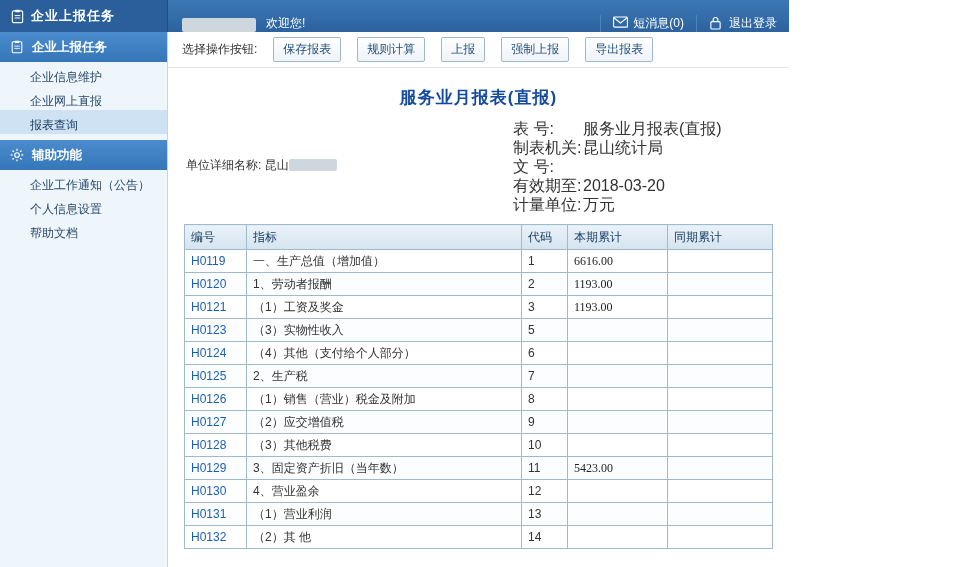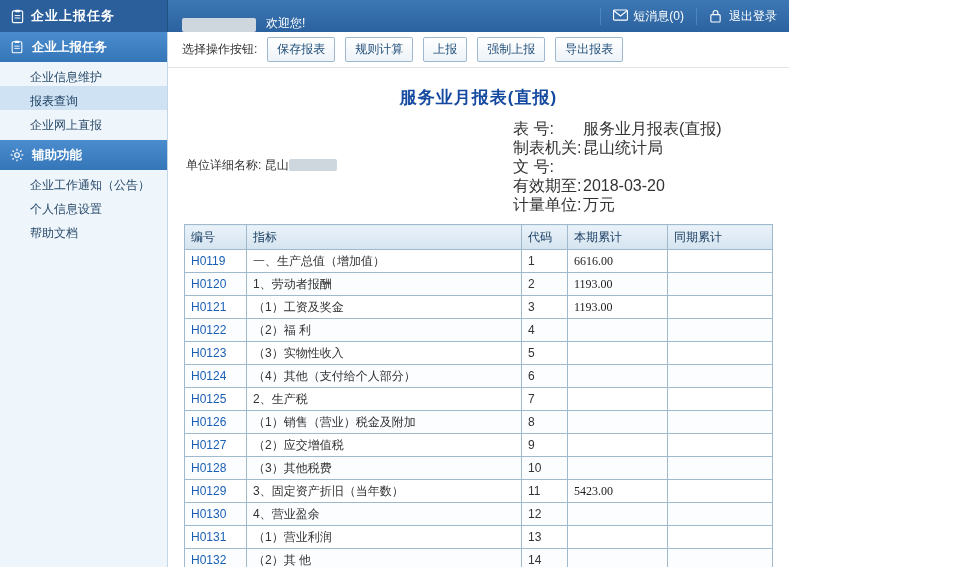--- a/index.html
+++ b/index.html
@@ -69,21 +69,21 @@
     height: 14px;
     background: #cfd7de;
     border-radius: 2px;
   }
   .welcome {
     font-size: 12px;
     color: #ffffff;
   }
   .topbar-right {
     display: flex;
-    align-items: center;
+    align-items: flex-end;
   }
   .tb-btn {
     display: flex;
     align-items: center;
     gap: 5px;
     padding: 0 12px;
     font-size: 12px;
     color: #fff;
     border-left: 1px solid #4b86bd;
     cursor: pointer;
@@ -140,21 +140,21 @@
     min-width: 0;
     background: #fff;
     display: flex;
     flex-direction: column;
     overflow: hidden;
   }
   .toolbar {
     height: 35px;
     display: flex;
     align-items: center;
-    gap: 10px;
+    gap: 16px;
     padding: 0 0 0 14px;
     border-bottom: 1px solid #e2e2e2;
     background: #fff;
     flex: 0 0 auto;
   }
   .toolbar-label {
     font-size: 12px;
     color: #333;
   }
   .tbtn {
@@ -322,25 +322,25 @@
             <line x1="5" y1="7" x2="11" y2="7" stroke="#ffffff" stroke-width="1"></line>
             <line x1="5" y1="9.6" x2="11" y2="9.6" stroke="#ffffff" stroke-width="1"></line>
           </svg>
         </span>
         <span>企业上报任务</span>
       </div>
 
       <div class="menu-item">
         <span>企业信息维护</span>
       </div>
+      <div class="menu-item">
+        <span>企业网上直报</span>
+      </div>
       <div class="menu-item selected">
         <span>报表查询</span>
-      </div>
-      <div class="menu-item">
-        <span>企业网上直报</span>
       </div>
 
       <div class="sidebar-spacer"></div>
 
       <div class="menu-group-header">
         <span class="mini-icon">
           <svg width="14" height="14" viewBox="0 0 16 16">
             <circle cx="8" cy="8" r="2.6" fill="none" stroke="#ffffff" stroke-width="1.3"></circle>
             <g stroke="#ffffff" stroke-width="1.5">
               <line x1="8" y1="0.8" x2="8" y2="3"></line>
@@ -448,27 +448,20 @@
                 <td class="val"><input class="cellinput" type="text" value="" style=""></td>
               </tr>
               <tr>
                 <td class="code"><a>H0121</a></td>
                 <td>（1）工资及奖金</td>
                 <td>3</td>
                 <td class="val"><input class="cellinput" type="text" value="1193.00" style=""></td>
                 <td class="val"><input class="cellinput" type="text" value="" style=""></td>
               </tr>
               <tr>
-                <td class="code"><a>H0122</a></td>
-                <td>（2）福  利</td>
-                <td>4</td>
-                <td class="val"><input class="cellinput" type="text" value="" style=""></td>
-                <td class="val"><input class="cellinput" type="text" value="" style=""></td>
-              </tr>
-              <tr>
                 <td class="code"><a>H0123</a></td>
                 <td>（3）实物性收入</td>
                 <td>5</td>
                 <td class="val"><input class="cellinput" type="text" value="" style=""></td>
                 <td class="val"><input class="cellinput" type="text" value="" style=""></td>
               </tr>
               <tr>
                 <td class="code"><a>H0124</a></td>
                 <td>（4）其他（支付给个人部分）</td>
                 <td>6</td>

